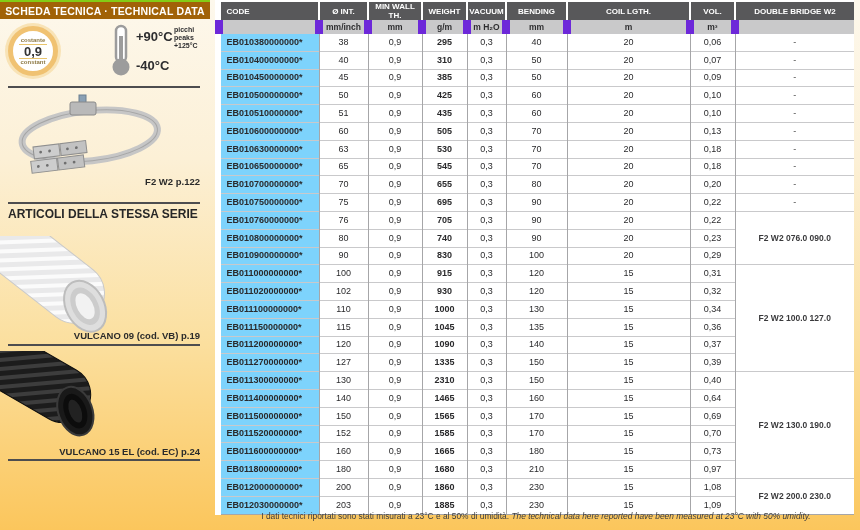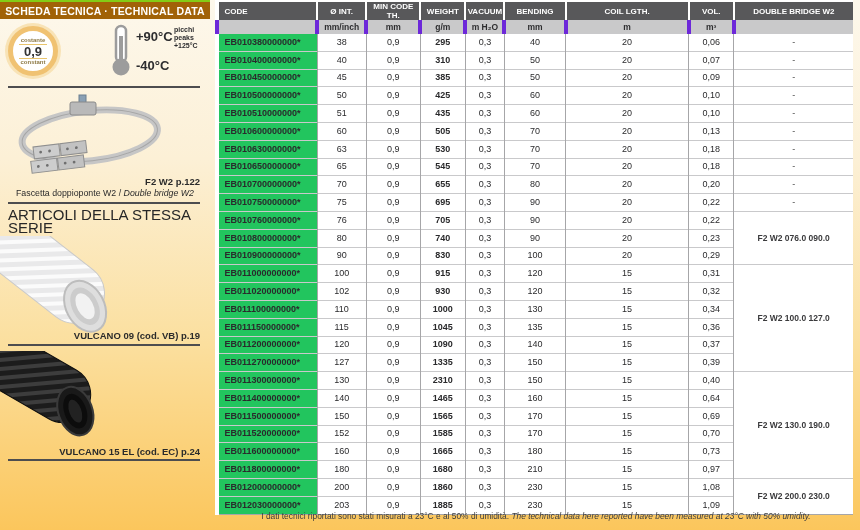--- a/index.html
+++ b/index.html
@@ -28,47 +28,47 @@
     border-top:1px solid #e8c46c;border-bottom:1px solid #e8c46c;padding:0 5px;}
   .thermo{position:absolute;left:108px;top:2px;}
   .t-max{position:absolute;left:136px;top:7px;font-size:13px;font-weight:bold;color:#2d2d2f;}
   .t-min{position:absolute;left:136px;top:36px;font-size:13px;font-weight:bold;color:#2d2d2f;text-align:right;}
   .t-peaks{position:absolute;left:174px;top:4px;font-size:7px;font-weight:bold;color:#2d2d2f;line-height:8px;}
   .divider{position:absolute;left:8px;width:192px;height:2px;background:#4d4d4f;}
   .clamp{position:absolute;left:8px;top:92px;}
   .clamp-code{position:absolute;right:10px;top:176px;font-size:9.5px;font-weight:bold;color:#2b2b2b;padding-left:35px;}
   .clamp-cap{position:absolute;left:0;top:188px;width:210px;text-align:center;font-size:8.8px;color:#2b2b2b;}
   .clamp-cap i{font-style:italic;}
-  .series-title{position:absolute;left:8px;top:208px;font-size:15px;font-weight:normal;color:#272727;line-height:13px;}
+  .series-title{position:absolute;left:8px;top:208px;font-size:12px;font-weight:bold;color:#272727;line-height:13px;}
   .series-title .en{font-style:italic;}
   .hose{position:absolute;}
   .cap{position:absolute;right:10px;font-size:9.5px;font-weight:bold;color:#2b2b2b;}
   
   .table-wrap{position:absolute;left:215px;top:0;width:638px;}
   table{border-collapse:collapse;table-layout:fixed;width:638px;
     border-top:2px solid #fff;border-left:3px solid #fff;background:#fff;
     border-bottom:1px solid #a6a6a8;}
   col.c-code{width:100px}col.c-dia{width:49px}col.c-wall{width:54px}
   col.c-wt{width:45px}col.c-vac{width:39px}col.c-bend{width:61px}
   col.c-coil{width:123px}col.c-vol{width:45px}col.c-br{width:119px}
   thead th{
     background:#58585a;color:#fff;font-size:8px;font-weight:bold;
     height:15px;padding:0;text-align:center;border-left:2px solid #fff;margin-left:30px;
   }
   thead th:first-child{text-align:left;padding-left:6px;border-left:none;}
   thead tr.units th{
-    background:#c9c9ca;color:#2e2e30;font-size:8.5px;height:13px;border-left:4px solid #6d28d9;
+    background:#c9c9ca;color:#2e2e30;font-size:8.5px;height:13px;border-left:8px solid #6d28d9;
   }
   tbody td{
     height:16.8px;padding:0;font-size:9px;text-align:center;color:#2a2a2c;
     border-left:1px solid #a6a6a8;border-top:1px solid #c9c9cb;line-height:1;
     overflow:hidden;white-space:nowrap;
   }
   tbody td.code{
-    background:#22c55e;font-weight:bold;text-align:left;padding-left:6px;border-left:none;
+    background:#7dd3fc;font-weight:bold;text-align:left;padding-left:6px;border-left:none;
   }
   tbody td.wt{font-weight:bold;}
   tbody td.bridge-dash{color:#4a4a4a;}
   tbody td.bridge-group{font-weight:bold;font-size:8.5px;color:#3a3a3c;}
   
   .footnote{position:absolute;left:218px;top:511px;width:636px;font-size:8.4px;color:#3b3b3d;text-align:center;}
   .footnote i{font-style:italic;}
 </style>
 </head>
 <body>
@@ -114,21 +114,20 @@
         <circle cx="42" cy="58" r="1.4" fill="#6f6f6f"></circle>
       <circle cx="60" cy="58" r="1.4" fill="#6f6f6f"></circle>
         <circle cx="69" cy="58" r="1.4" fill="#6f6f6f"></circle>
       <circle cx="29" cy="72" r="1.4" fill="#6f6f6f"></circle>
         <circle cx="38" cy="72" r="1.4" fill="#6f6f6f"></circle>
       <circle cx="56" cy="72" r="1.4" fill="#6f6f6f"></circle>
         <circle cx="65" cy="72" r="1.4" fill="#6f6f6f"></circle>
     </g>
   </svg>
   <div class="clamp-code">F2 W2 p.122</div>
-  <div class="clamp-cap"><span>Fascetta doppioponte W2 / </span><i>Double bridge W2</i></div>
 
   <div class="divider" style="top:202px"></div>
 
   <div class="series-title">
     <div>ARTICOLI DELLA STESSA SERIE</div>
   </div>
 
   <svg class="hose" style="left:0;top:236px" width="120" height="104" viewBox="0 0 120 104">
     <defs>
       <pattern id="corrW" width="9" height="9" patternUnits="userSpaceOnUse" patternTransform="rotate(50)">
@@ -180,21 +179,21 @@
       <col class="c-vac">
         <col class="c-bend">
         <col class="c-coil">
         <col class="c-vol">
         <col class="c-br">
     </colgroup>
     <thead>
       <tr>
         <th>CODE</th>
         <th>Ø INT.</th>
-        <th>MIN CODE TH.</th>
+        <th>MIN WALL TH.</th>
         <th>WEIGHT</th>
         <th>VACUUM</th>
         <th>BENDING</th>
         <th>COIL LGTH.</th>
         <th>VOL.</th>
         <th>DOUBLE BRIDGE W2</th>
       </tr>
       <tr class="units">
         <th></th>
         <th>mm/inch</th>

